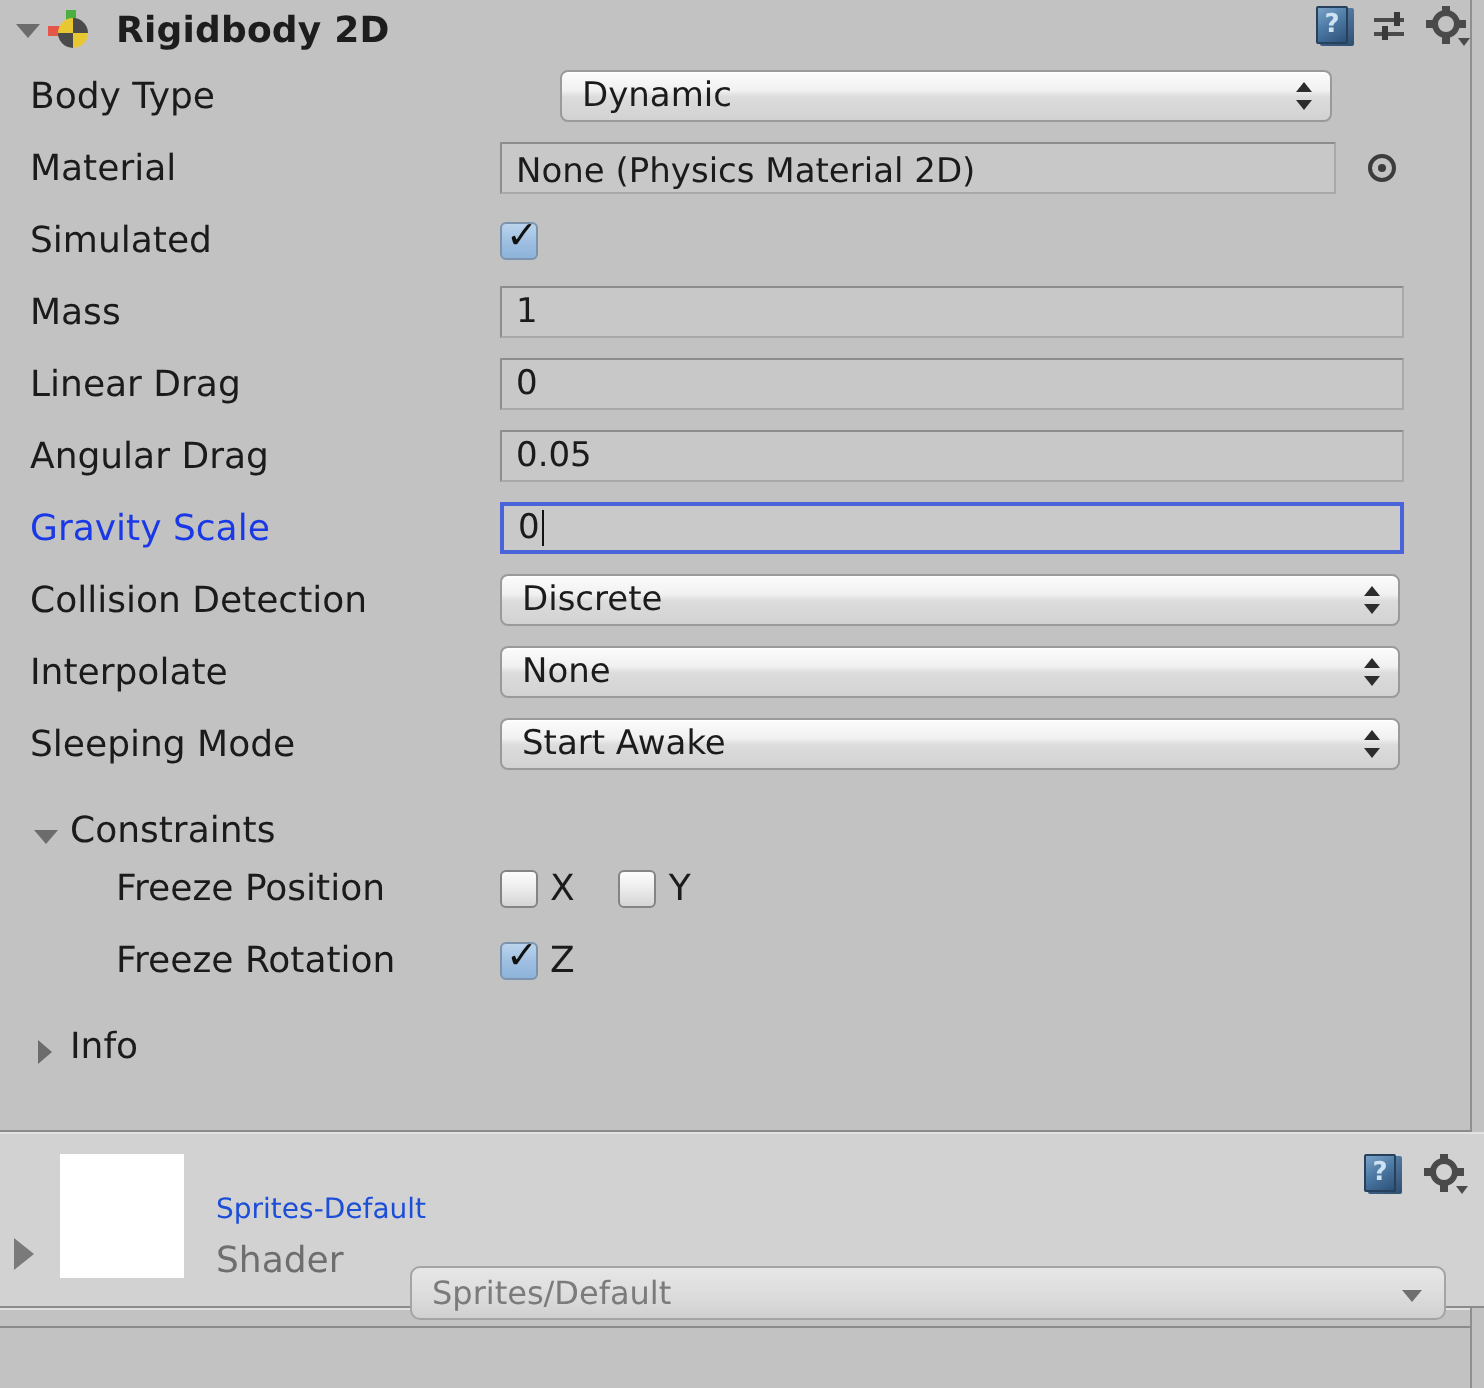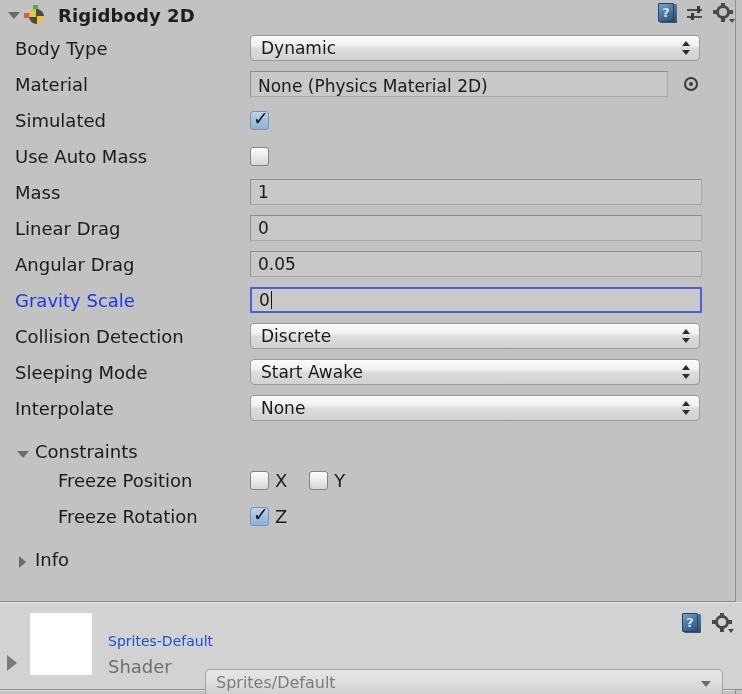--- a/index.html
+++ b/index.html
@@ -356,21 +356,21 @@
         <div class="g-tooth" style="left:-1px;top:6px;"></div>
         <div class="g-tooth" style="left:15px;top:6px;"></div>
         <div class="g-arrow"></div>
       </div>
     </div>
   </div>
 
   <div class="prop-row">
     <div class="prop-label">Body Type</div>
     <div class="field-area">
-      <div class="popup" style="width:450px;">
+      <div class="popup" style="width:386px;margin-left:30px;">
         <span class="ptext">Dynamic</span>
         <span class="updown"></span>
       </div>
     </div>
   </div>
 
   <div class="prop-row">
     <div class="prop-label">Material</div>
     <div class="field-area">
       <div class="objfield" style="width:418px;">
@@ -382,26 +382,20 @@
 
   <div class="prop-row">
     <div class="prop-label">Simulated</div>
     <div class="field-area">
       <div class="cbox checked">
         <span class="tick">✓</span>
       </div>
     </div>
   </div>
 
-  <div class="prop-row">
-    <div class="prop-label">Use Auto Mass</div>
-    <div class="field-area">
-      <div class="cbox"></div>
-    </div>
-  </div>
 
   <div class="prop-row">
     <div class="prop-label">Mass</div>
     <div class="field-area">
       <div class="textfield" style="width:452px;">
         <span class="tftext">1</span>
       </div>
     </div>
   </div>
 
@@ -437,34 +431,34 @@
     <div class="prop-label">Collision Detection</div>
     <div class="field-area">
       <div class="popup" style="width:450px;">
         <span class="ptext">Discrete</span>
         <span class="updown"></span>
       </div>
     </div>
   </div>
 
   <div class="prop-row">
+    <div class="prop-label">Interpolate</div>
+    <div class="field-area">
+      <div class="popup" style="width:450px;">
+        <span class="ptext">None</span>
+        <span class="updown"></span>
+      </div>
+    </div>
+  </div>
+
+  <div class="prop-row">
     <div class="prop-label">Sleeping Mode</div>
     <div class="field-area">
       <div class="popup" style="width:450px;">
         <span class="ptext">Start Awake</span>
-        <span class="updown"></span>
-      </div>
-    </div>
-  </div>
-
-  <div class="prop-row">
-    <div class="prop-label">Interpolate</div>
-    <div class="field-area">
-      <div class="popup" style="width:450px;">
-        <span class="ptext">None</span>
         <span class="updown"></span>
       </div>
     </div>
   </div>
 
   <div class="section-row">
     <div class="foldout">
       <div class="tri-down"></div>
     </div>
     <div class="sec-title">Constraints</div>

